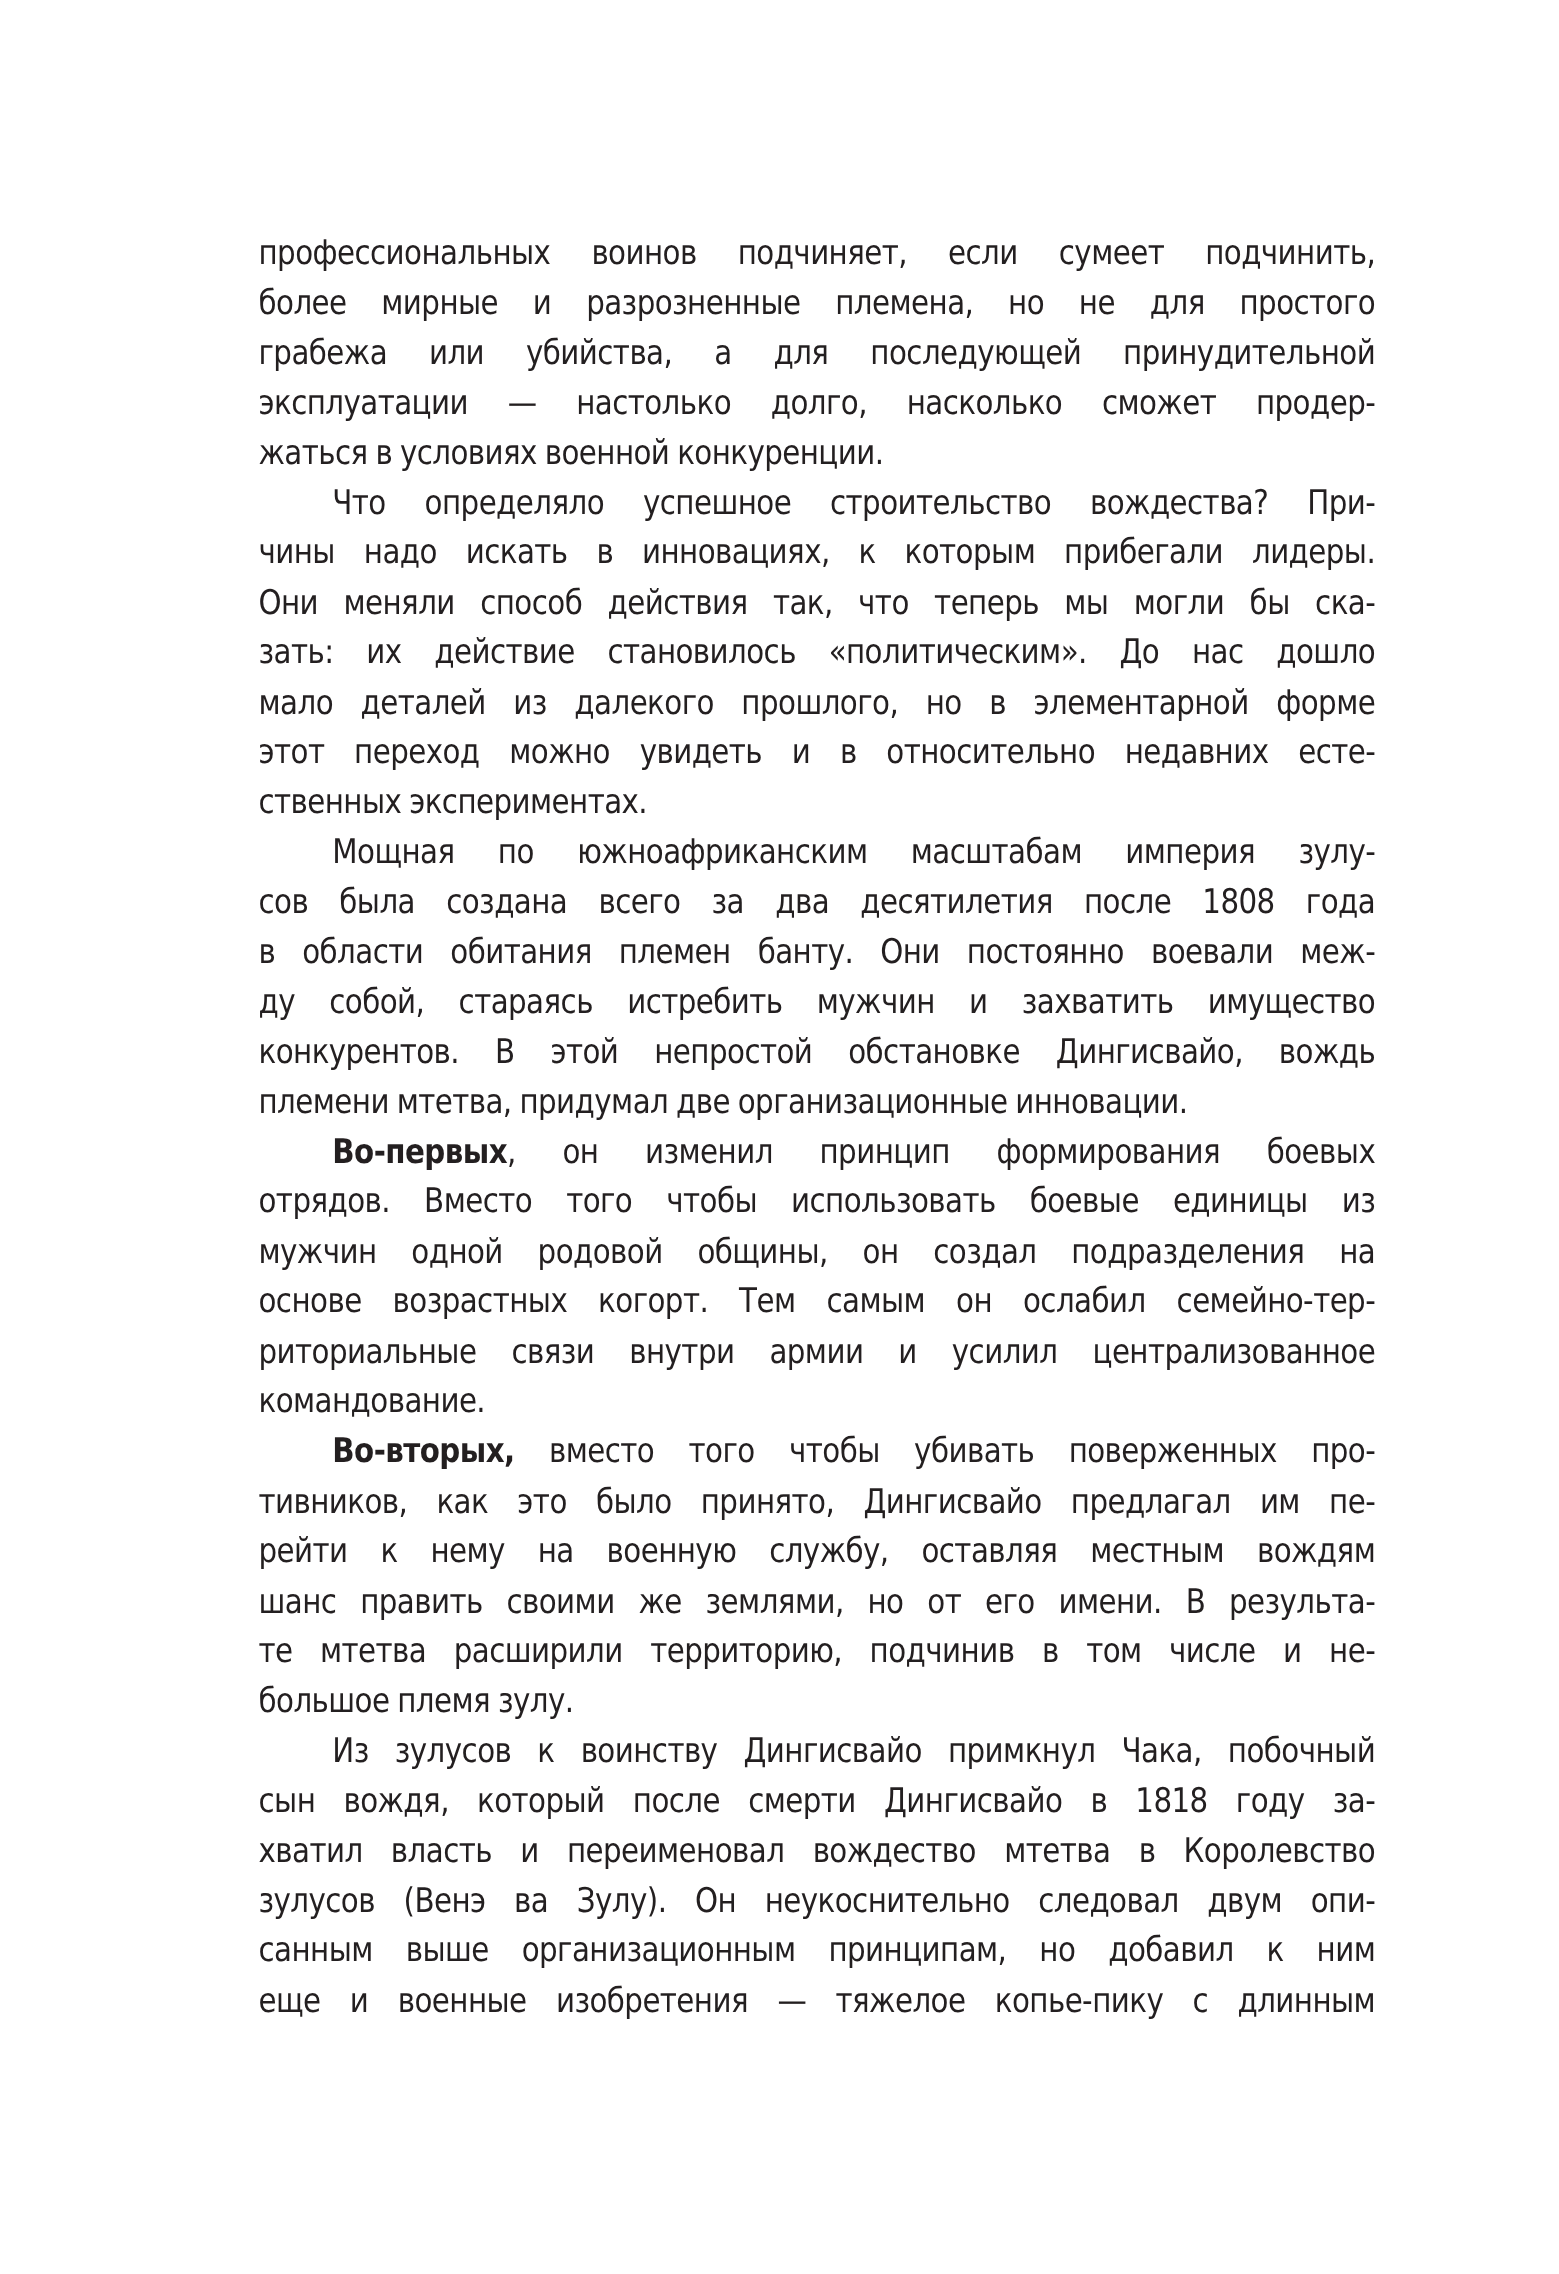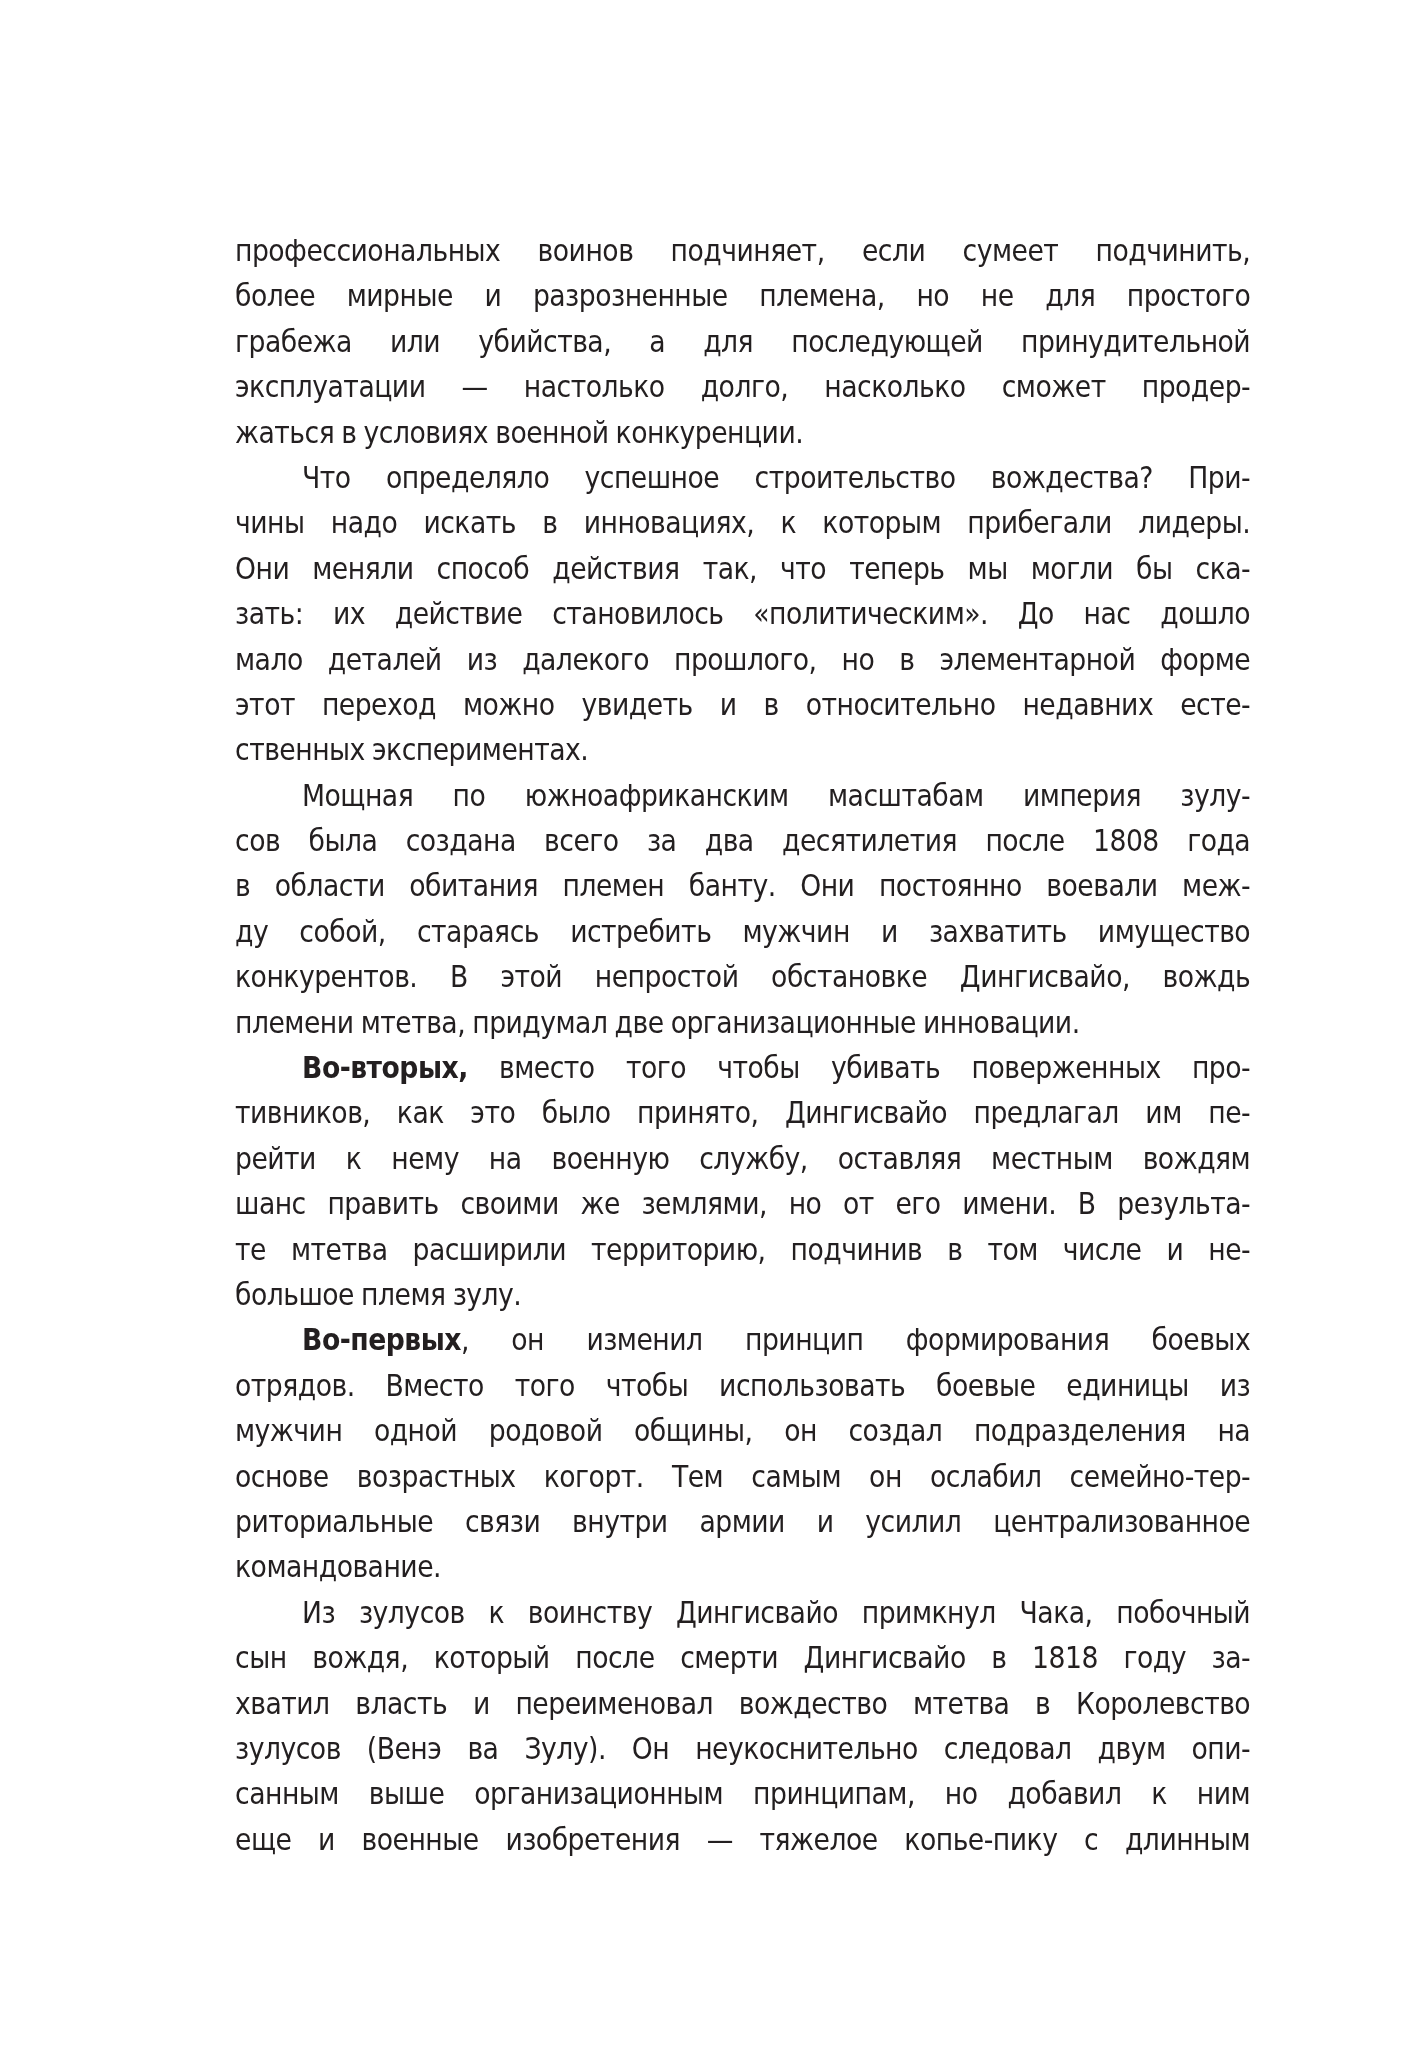--- a/index.html
+++ b/index.html
@@ -9,21 +9,21 @@
     }
     body {
       width: 1417px;
       height: 2067px;
       position: relative;
       overflow: hidden;
     }
     .page {
       position: absolute;
       left: 235px;
-      top: 228px;
+      top: 208px;
       width: 1015px;
       font-family: "DejaVu Sans", sans-serif;
       font-size: 31px;
       color: #231f20;
       letter-spacing: -0.6px;
       word-spacing: -1px;
     }
     .para { margin: 0; padding: 0; }
     .line {
       display: block;
@@ -71,35 +71,35 @@
   <div class="para">
     <span class="line indent">Мощная по южноафриканским масштабам империя зулу-</span>
     <span class="line">сов была создана всего за два десятилетия после 1808 года</span>
     <span class="line">в области обитания племен банту. Они постоянно воевали меж-</span>
     <span class="line">ду собой, стараясь истребить мужчин и захватить имущество</span>
     <span class="line">конкурентов. В этой непростой обстановке Дингисвайо, вождь</span>
     <span class="line last">племени мтетва, придумал две организационные инновации.</span>
   </div>
 
   <div class="para">
+    <span class="line indent"><b class="bold">Во-первых</b><span>, он изменил принцип формирования боевых</span></span>
+    <span class="line">отрядов. Вместо того чтобы использовать боевые единицы из</span>
+    <span class="line">мужчин одной родовой общины, он создал подразделения на</span>
+    <span class="line">основе возрастных когорт. Тем самым он ослабил семейно-тер-</span>
+    <span class="line">риториальные связи внутри армии и усилил централизованное</span>
+    <span class="line last">командование.</span>
+  </div>
+
+  <div class="para">
     <span class="line indent"><b class="bold">Во-вторых,</b><span> вместо того чтобы убивать поверженных про-</span></span>
     <span class="line">тивников, как это было принято, Дингисвайо предлагал им пе-</span>
     <span class="line">рейти к нему на военную службу, оставляя местным вождям</span>
     <span class="line">шанс править своими же землями, но от его имени. В результа-</span>
     <span class="line">те мтетва расширили территорию, подчинив в том числе и не-</span>
     <span class="line last">большое племя зулу.</span>
-  </div>
-
-  <div class="para">
-    <span class="line indent"><b class="bold">Во-первых</b><span>, он изменил принцип формирования боевых</span></span>
-    <span class="line">отрядов. Вместо того чтобы использовать боевые единицы из</span>
-    <span class="line">мужчин одной родовой общины, он создал подразделения на</span>
-    <span class="line">основе возрастных когорт. Тем самым он ослабил семейно-тер-</span>
-    <span class="line">риториальные связи внутри армии и усилил централизованное</span>
-    <span class="line last">командование.</span>
   </div>
 
   <div class="para">
     <span class="line indent">Из зулусов к воинству Дингисвайо примкнул Чака, побочный</span>
     <span class="line">сын вождя, который после смерти Дингисвайо в 1818 году за-</span>
     <span class="line">хватил власть и переименовал вождество мтетва в Королевство</span>
     <span class="line">зулусов (Венэ ва Зулу). Он неукоснительно следовал двум опи-</span>
     <span class="line">санным выше организационным принципам, но добавил к ним</span>
     <span class="line">еще и военные изобретения — тяжелое копье-пику с длинным</span>
   </div>

